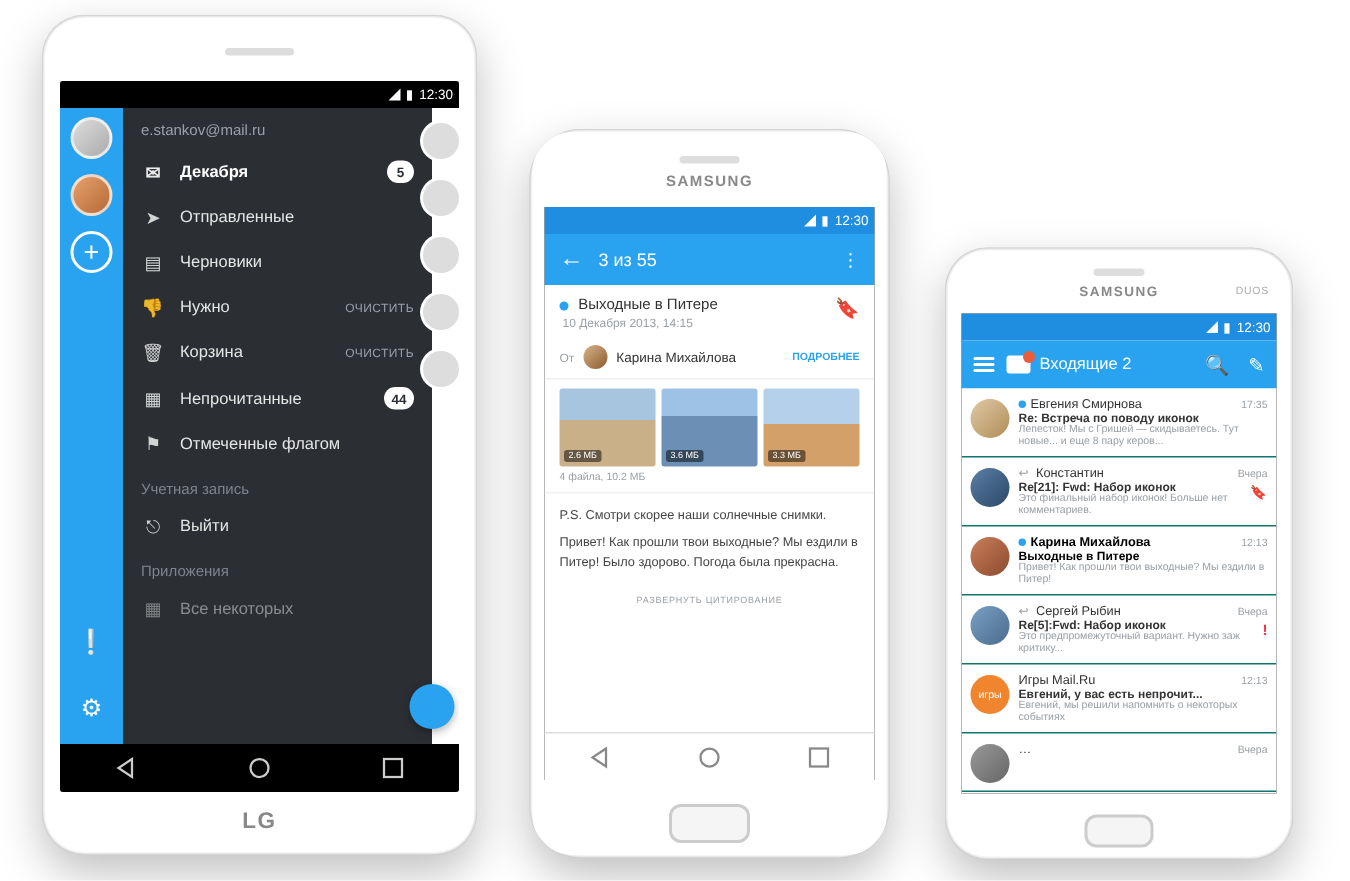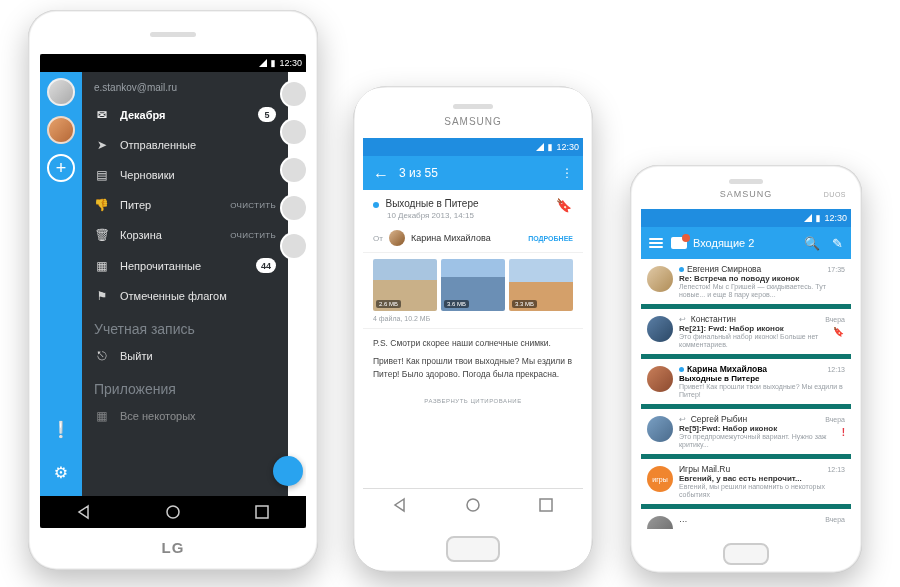--- a/index.html
+++ b/index.html
@@ -2,21 +2,21 @@
 <html><head>
 <meta charset="utf-8">
 <style>
   * { box-sizing: border-box; margin: 0; padding: 0; }
   body { width: 900px; height: 587px; background: #fff; font-family: Arial, sans-serif; position: relative; -webkit-font-smoothing: antialiased; }
 
   
   .phone { position: absolute; border-radius: 28px; background: #f7f7f7; box-shadow: 0 12px 30px rgba(0,0,0,.25), inset 0 0 2px rgba(0,0,0,.4); overflow: hidden; }
   .phone .bezel { position:absolute; inset:2px; border-radius:26px; background:#fff; }
   .phone .speaker { position:absolute; left:50%; transform:translateX(-50%); width:46px; height:5px; background:#ddd; border-radius:3px; }
-  .phone .brand { position:absolute; left:0; right:0; text-align:center; font-size:11px; letter-spacing:1px; color:#888; }
+  .phone .brand { position:absolute; left:0; right:0; text-align:center; font-size:11px; letter-spacing:1px; color:#888;font-weight:bold; }
   .phone .screen { position:absolute; background:#000; overflow:hidden; }
   .screen-inner { position:absolute; inset:0; background:#fff; display:flex; flex-direction:column; }
 
   
   .p1 { left:28px; top:10px; width:290px; height:560px; }
   .p1 .speaker { top:22px; }
   .p1 .brand { bottom:14px; font-weight:bold; font-size:15px; }
   .p1 .screen { left:12px; right:12px; top:44px; bottom:42px; border-radius:2px; }
 
   
@@ -53,34 +53,34 @@
   .s1-rail .spacer { flex:1; }
   .s1-rail .railic { color:#fff; font-size:16px; margin-bottom:14px; }
   .s1-drawer { flex:1; background:#2b2f33; color:#ccc; display:flex; flex-direction:column; font-size:11px; overflow:hidden; }
   .s1-email { padding:10px 12px 6px; font-size:10px; color:#9aa0a6; }
   .s1-item { display:flex; align-items:center; gap:10px; padding:8px 12px; color:#e5e5e5; white-space:nowrap; }
   .s1-item.active { color:#fff; font-weight:bold; }
   .s1-item .ic { width:16px; text-align:center; font-size:12px; opacity:.9; }
   .s1-item .lbl { flex:1; overflow:hidden; text-overflow:ellipsis; }
   .s1-item .badge { background:#fff; color:#2b2f33; border-radius:9px; min-width:18px; height:15px; font-size:9px; display:inline-flex; align-items:center; justify-content:center; padding:0 5px; font-weight:bold; }
   .s1-item .aux { font-size:8px; color:#9aa0a6; text-transform:uppercase; letter-spacing:.3px; }
-  .s1-group { padding:10px 12px 4px; font-size:14px; color:#7d848b; }
+  .s1-group { padding:10px 12px 4px; font-size:10px; color:#7d848b; }
   .s1-peek { width:18px; background:#fff; display:flex; flex-direction:column; align-items:center; padding-top:10px; gap:14px; }
   .s1-peek .pa { width:24px; height:24px; border-radius:50%; background:#ddd; margin-left:-6px; box-shadow:0 0 0 2px #fff; }
   .s1-peek .fab { width:30px; height:30px; border-radius:50%; background:#29a3ef; margin-left:-18px; margin-top:auto; margin-bottom:10px; box-shadow:0 2px 6px rgba(0,0,0,.3); }
 
   
   .s2-appbar { height:34px; background:#29a3ef; color:#fff; display:flex; align-items:center; padding:0 10px; gap:10px; font-size:12px; }
   .s2-appbar .back { font-size:16px; }
   .s2-appbar .ttl { flex:1; font-weight:500; }
   .s2-body { flex:1; overflow:auto; background:#fff; font-size:9px; }
   .s2-head { padding:8px 10px 4px; position:relative; }
   .s2-head .dot { display:inline-block; width:6px; height:6px; border-radius:50%; background:#29a3ef; vertical-align:middle; margin-right:4px; }
   .s2-head .subj { display:inline; color:#333; font-weight:500; font-size:10px; }
-  .s2-head .date { color:#9aa0a6; font-size:8px; margin-top:2px; margin-left:14px; }
+  .s2-head .date { color:#9aa0a6; font-size:8px; margin-top:2px; margin-left:2px; }
   .s2-head .bmk { position:absolute; right:10px; top:8px; color:#e85d3b; font-size:13px; }
   .s2-from { display:flex; align-items:center; padding:6px 10px; gap:6px; border-bottom:1px solid #f0f0f0; }
   .s2-from .olbl { color:#9aa0a6; font-size:8px; }
   .s2-from .fav { width:16px; height:16px; border-radius:50%; background:linear-gradient(135deg,#d9b38c,#8b5a2b); }
   .s2-from .fname { flex:1; color:#333; font-size:9px; }
   .s2-from .more { color:#29a3ef; font-size:7px; text-transform:uppercase; font-weight:bold; }
   .s2-att { display:flex; gap:4px; padding:6px 10px 2px; }
   .s2-att .th { flex:1; height:52px; background:#88a; border-radius:2px; position:relative; background-size:cover; }
   .s2-att .th .sz { position:absolute; left:3px; bottom:3px; background:rgba(0,0,0,.5); color:#fff; font-size:6px; padding:1px 3px; border-radius:2px; }
   .s2-att .th.a { background:linear-gradient(#a8c5e0 40%,#c9b088 40%); }
@@ -94,21 +94,21 @@
 
   
   .s3-appbar { height:32px; background:#29a3ef; color:#fff; display:flex; align-items:center; padding:0 8px; gap:6px; }
   .s3-appbar .burger { display:flex; flex-direction:column; gap:2px; }
   .s3-appbar .burger span { display:block; width:14px; height:2px; background:#fff; border-radius:1px; }
   .s3-appbar .unreadic { width:16px; height:12px; background:#fff; border-radius:2px; position:relative; margin-left:2px; }
   .s3-appbar .unreadic::after { content:''; position:absolute; right:-3px; top:-3px; width:8px; height:8px; background:#e85d3b; color:#fff; border-radius:50%; }
   .s3-appbar .ttl { flex:1; font-size:11px; font-weight:500; }
   .s3-appbar .aic { font-size:13px; margin-left:6px; }
   .s3-list { flex:1; overflow:auto; background:#fff; }
-  .s3-row { display:flex; gap:6px; padding:5px 6px; border-bottom:5px solid #0f766e; position:relative; }
+  .s3-row { display:flex; gap:6px; padding:5px 6px; border-bottom:1px solid #0f766e; position:relative; }
   .s3-row .av { width:26px; height:26px; border-radius:50%; flex-shrink:0; margin-top:2px; }
   .s3-row .mid { flex:1; min-width:0; }
   .s3-row .line1 { display:flex; align-items:baseline; gap:3px; }
   .s3-row .dot { width:5px; height:5px; border-radius:50%; background:#29a3ef; flex-shrink:0; }
   .s3-row .from { font-size:8.5px; color:#333; white-space:nowrap; overflow:hidden; text-overflow:ellipsis; flex:1; }
   .s3-row .subj { font-size:8px; color:#333; font-weight:600; white-space:nowrap; overflow:hidden; text-overflow:ellipsis; }
   .s3-row .prev { font-size:7px; color:#9aa0a6; line-height:1.2; max-height:16px; overflow:hidden; }
   .s3-row .time { font-size:7px; color:#9aa0a6; white-space:nowrap; margin-left:4px; }
   .s3-row .bmk { color:#e85d3b; font-size:9px; position:absolute; right:6px; top:18px; }
   .s3-row .excl { color:#e63946; font-size:10px; position:absolute; right:6px; top:18px; font-weight:bold; }
@@ -156,21 +156,21 @@
               <div class="s1-item">
                 <span class="ic">➤</span>
                 <span class="lbl">Отправленные</span>
               </div>
               <div class="s1-item">
                 <span class="ic">▤</span>
                 <span class="lbl">Черновики</span>
               </div>
               <div class="s1-item">
                 <span class="ic">👎</span>
-                <span class="lbl">Питер</span>
+                <span class="lbl">Нужно</span>
                 <span class="aux">очистить</span>
               </div>
               <div class="s1-item">
                 <span class="ic">🗑</span>
                 <span class="lbl">Корзина</span>
                 <span class="aux">очистить</span>
               </div>
               <div class="s1-item">
                 <span class="ic">▦</span>
                 <span class="lbl">Непрочитанные</span>

